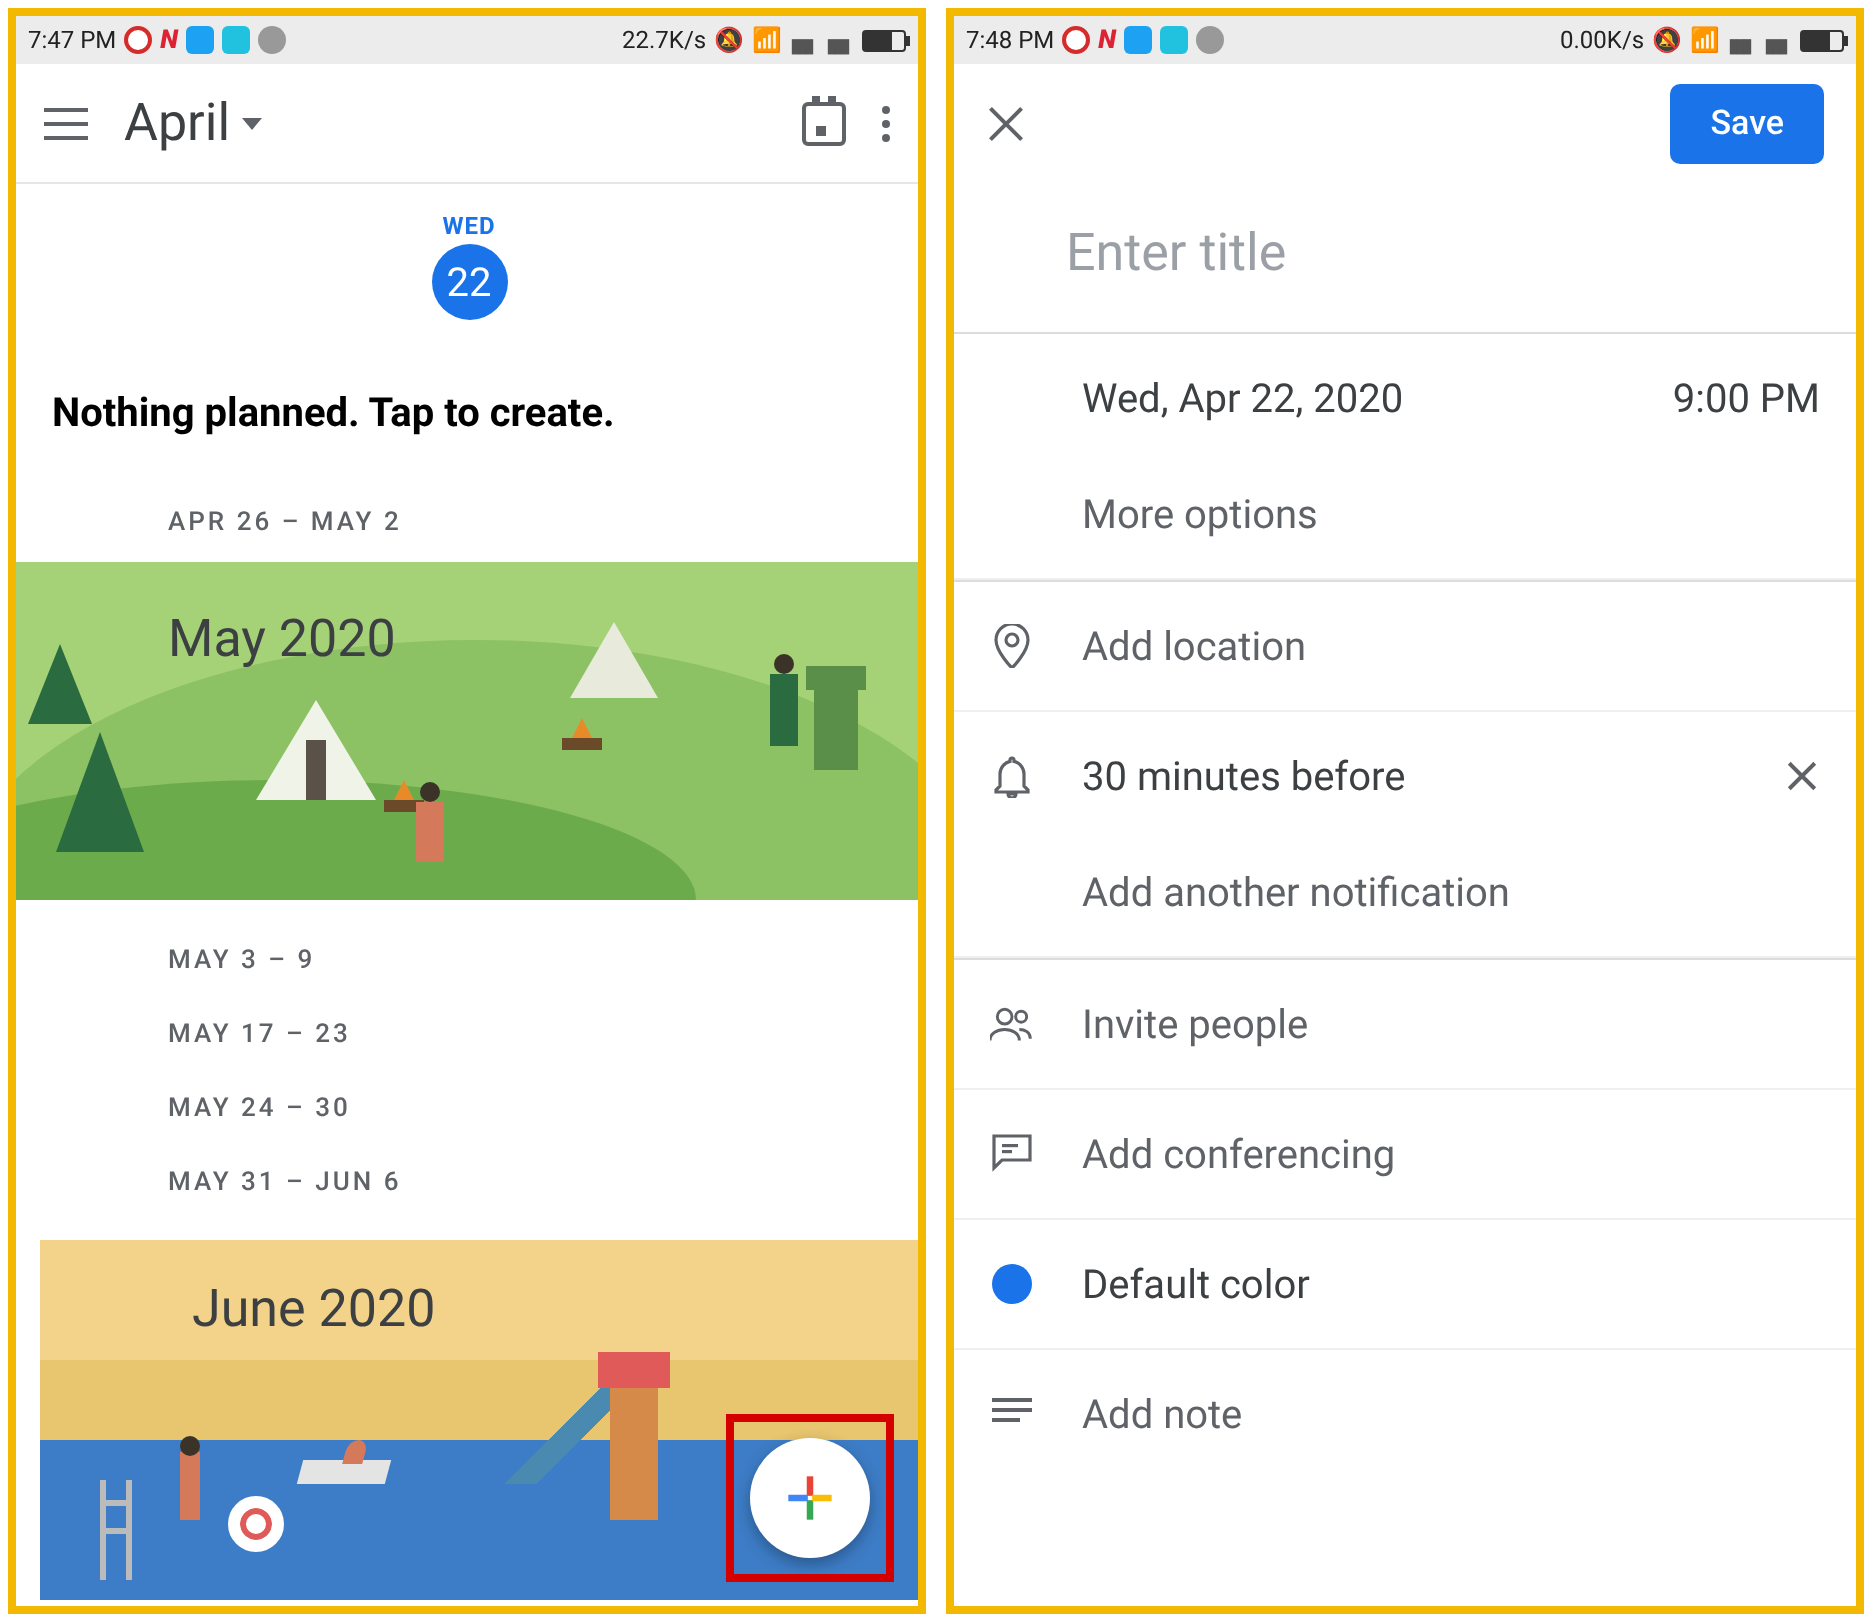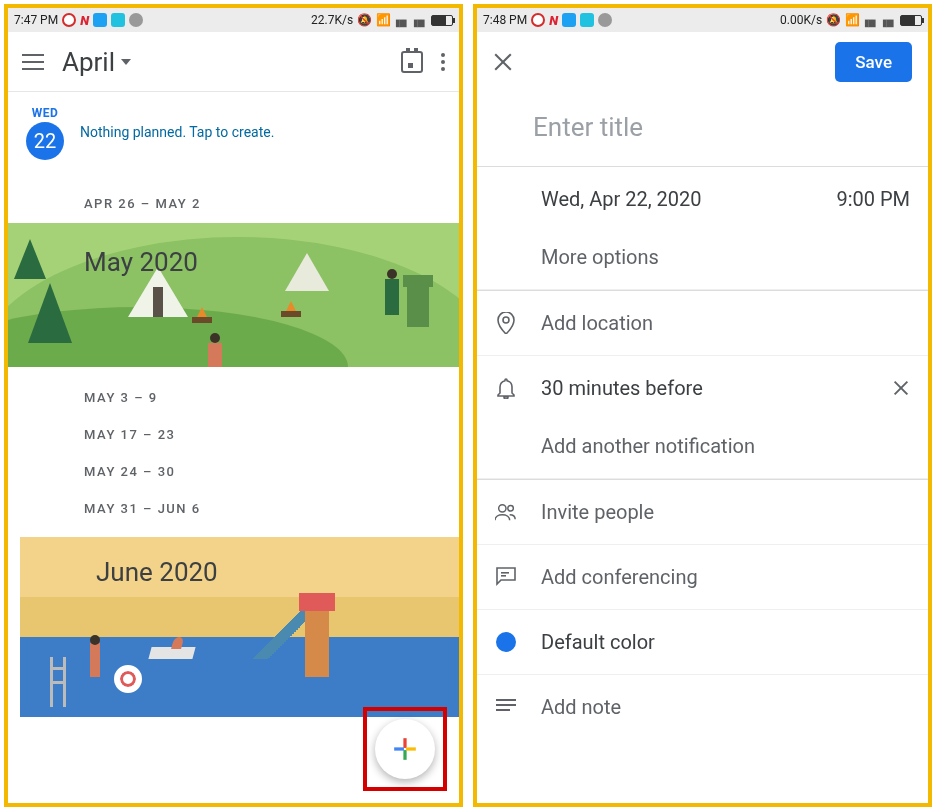--- a/index.html
+++ b/index.html
@@ -29,28 +29,28 @@
   .tri{width:0;height:0;border-left:5px solid transparent;border-right:5px solid transparent;border-top:6px solid #5f6368;margin-left:2px;}
   .hspace{flex:1;}
   .today-ic{width:22px;height:22px;border:2px solid #5f6368;border-radius:3px;position:relative;cursor:pointer;}
   .today-ic::before{content:"";position:absolute;top:-5px;left:3px;width:4px;height:5px;background:#5f6368;}
   .today-ic::after{content:"";position:absolute;top:-5px;right:3px;width:4px;height:5px;background:#5f6368;}
   .today-ic i{position:absolute;bottom:3px;left:5px;width:5px;height:5px;background:#5f6368;}
   .dots{display:flex;flex-direction:column;gap:3px;cursor:pointer;}
   .dots i{width:4px;height:4px;border-radius:50%;background:#5f6368;}
   
   .scroll{flex:1;overflow:hidden;position:relative;}
-  .day-block{display:flex;padding:14px 16px 18px 18px;gap:16px;}
+  .day-block{display:flex;padding:14px 16px 18px 18px;gap:16px;flex-direction:column;}
   .day-chip{display:flex;flex-direction:column;align-items:center;}
   .day-chip .dow{font-size:12px;font-weight:700;color:#1a73e8;letter-spacing:0.5px;}
   .day-chip .num{width:38px;height:38px;border-radius:50%;background:#1a73e8;color:#ffffff;display:flex;align-items:center;justify-content:center;font-size:20px;margin-top:2px;}
-  .empty-text{font-size:14px;color:#0369a1;padding-top:18px;cursor:pointer;}
+  .empty-text{font-size:20px;color:#000000;padding-top:18px;cursor:pointer;font-weight:bold;}
   .range-label{font-size:13px;letter-spacing:1.5px;color:#5f6368;padding:18px 0 12px 76px;font-weight:500;}
   
-  .month-banner{height:144px;position:relative;overflow:hidden;}
+  .month-banner{height:169px;position:relative;overflow:hidden;}
   .month-banner.may{background:#a5d277;}
   .banner-title{position:absolute;top:24px;left:76px;font-size:26px;color:#3c4043;font-weight:400;}
   .hill-back{position:absolute;bottom:0;left:-30px;width:520px;height:130px;background:#8cc164;border-radius:50% 50% 0 0/100% 100% 0 0;}
   .hill-front{position:absolute;bottom:0;left:-80px;width:420px;height:60px;background:#6cab4c;border-radius:50% 50% 0 0/100% 100% 0 0;}
   .tent{position:absolute;width:0;height:0;}
   .tent.t1{bottom:50px;left:120px;border-left:30px solid transparent;border-right:30px solid transparent;border-bottom:50px solid #f0f3e8;}
   .tent.t1::after{content:"";position:absolute;top:20px;left:-5px;width:10px;height:30px;background:#5a5248;}
   .tent.t2{top:30px;right:130px;border-left:22px solid transparent;border-right:22px solid transparent;border-bottom:38px solid #e8eadb;}
   .pine{position:absolute;width:0;height:0;}
   .pine.p1{bottom:24px;left:20px;border-left:22px solid transparent;border-right:22px solid transparent;border-bottom:60px solid #2a6b3f;}

